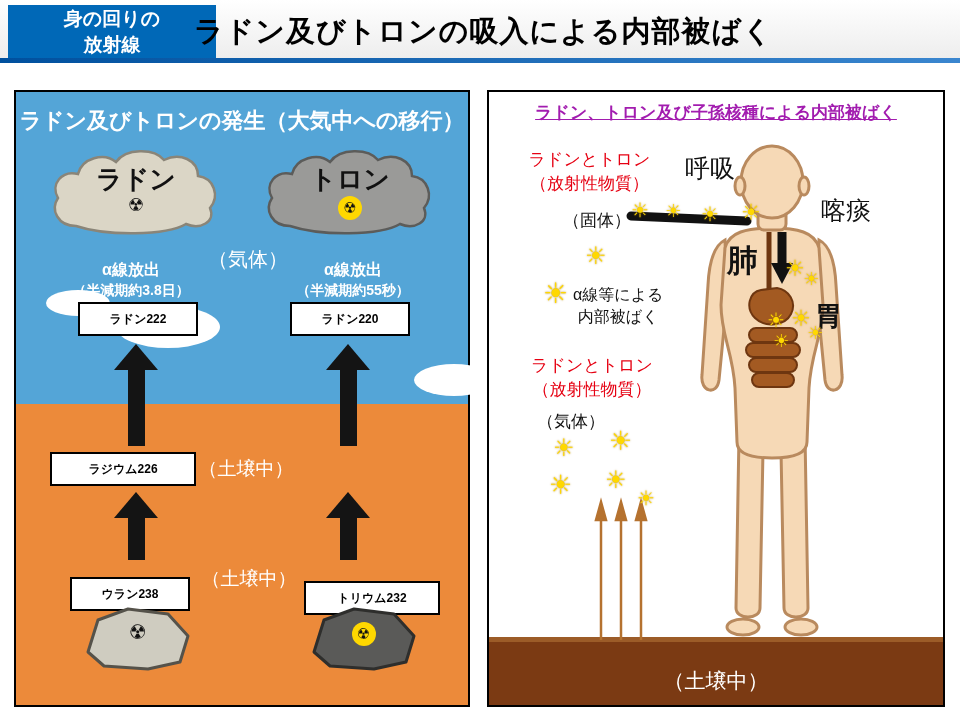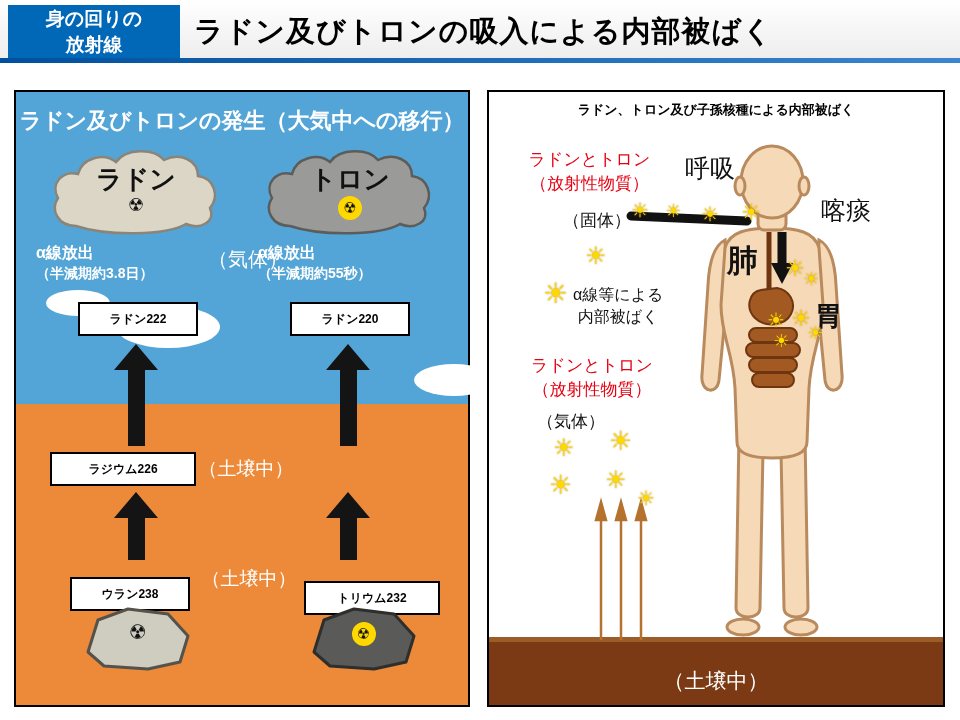--- a/index.html
+++ b/index.html
@@ -2,49 +2,49 @@
 <html><head>
 <meta charset="utf-8">
 <style>
   html,body{margin:0;padding:0;background:#fff;}
   .slide{position:relative;width:960px;height:720px;background:#fff;overflow:hidden;
          font-family:"Liberation Sans","DejaVu Sans",sans-serif;}
 
   
   .header{position:absolute;left:0;top:0;width:960px;height:62px;
           background:linear-gradient(#ffffff,#ececec);}
-  .badge{position:absolute;left:8px;top:5px;width:172px;height:54px;background:#0068b7;
+  .badge{position:absolute;left:8px;top:5px;width:208px;height:54px;background:#0068b7;
          color:#fff;font-weight:bold;font-size:19px;line-height:1.35;text-align:center;
          display:flex;flex-direction:column;justify-content:center;}
   .slide-title{position:absolute;left:194px;top:12px;font-size:29px;font-weight:bold;color:#000;
                letter-spacing:1px;white-space:nowrap;}
   .header-rule{position:absolute;left:0;top:58px;width:960px;height:5px;
                background:linear-gradient(90deg,#00509e,#3a86cf);}
 
   
   .panel{position:absolute;border:2px solid #000;box-sizing:border-box;}
   .left-panel{left:14px;top:90px;width:456px;height:617px;background:#54a5d7;}
   .right-panel{left:487px;top:90px;width:458px;height:617px;background:#ffffff;}
   .panel-title{position:absolute;left:0;top:14px;width:100%;text-align:center;
                font-weight:bold;font-size:22px;}
   .lp-title{color:#fff;}
-  .rp-title{color:#000000;font-size:13px;top:9px;}
+  .rp-title{color:#a21caf;font-size:17px;top:9px;text-decoration:underline;}
 
   
   .soil-band{position:absolute;left:0;top:312px;width:100%;height:301px;background:#ec8a3a;}
   .deco-cloud{position:absolute;background:#fff;border-radius:50%;}
   .cloud{position:absolute;width:180px;height:90px;}
   .cloud svg{position:absolute;left:0;top:0;}
   .cloud-label{position:absolute;top:14px;left:0;right:0;text-align:center;
                font-size:26px;color:#111;font-weight:600;}
   .cloud-trefoil{position:absolute;top:48px;left:0;right:0;text-align:center;
                  font-size:18px;color:#111;line-height:1;}
   .trefoil-badge{display:inline-block;width:24px;height:24px;border-radius:50%;
                  background:#ffd800;color:#111;font-size:15px;line-height:24px;text-align:center;}
-  .alpha-text{position:absolute;color:#fff;font-weight:bold;line-height:1.35;}
+  .alpha-text{position:absolute;color:#fff;font-weight:bold;text-align:center;line-height:1.35;margin-top:17px;}
   .alpha-text .l1{font-size:16px;}
   .alpha-text .l2{font-size:14px;}
   .sky-label{position:absolute;color:#fff;font-size:20px;}
   .wbox{position:absolute;height:30px;background:#fff;border:2px solid #000;box-sizing:content-box;
         display:flex;align-items:center;justify-content:center;font-weight:bold;font-size:12px;color:#000;}
   .up-arrow{position:absolute;width:44px;}
   .arrow-head{width:0;height:0;border-left:22px solid transparent;border-right:22px solid transparent;
               border-bottom:26px solid #141414;margin:0 auto;}
   .arrow-shaft{width:17px;background:#141414;margin:0 auto;}
   .soil-text{position:absolute;color:#fff;font-size:19px;text-align:center;}

